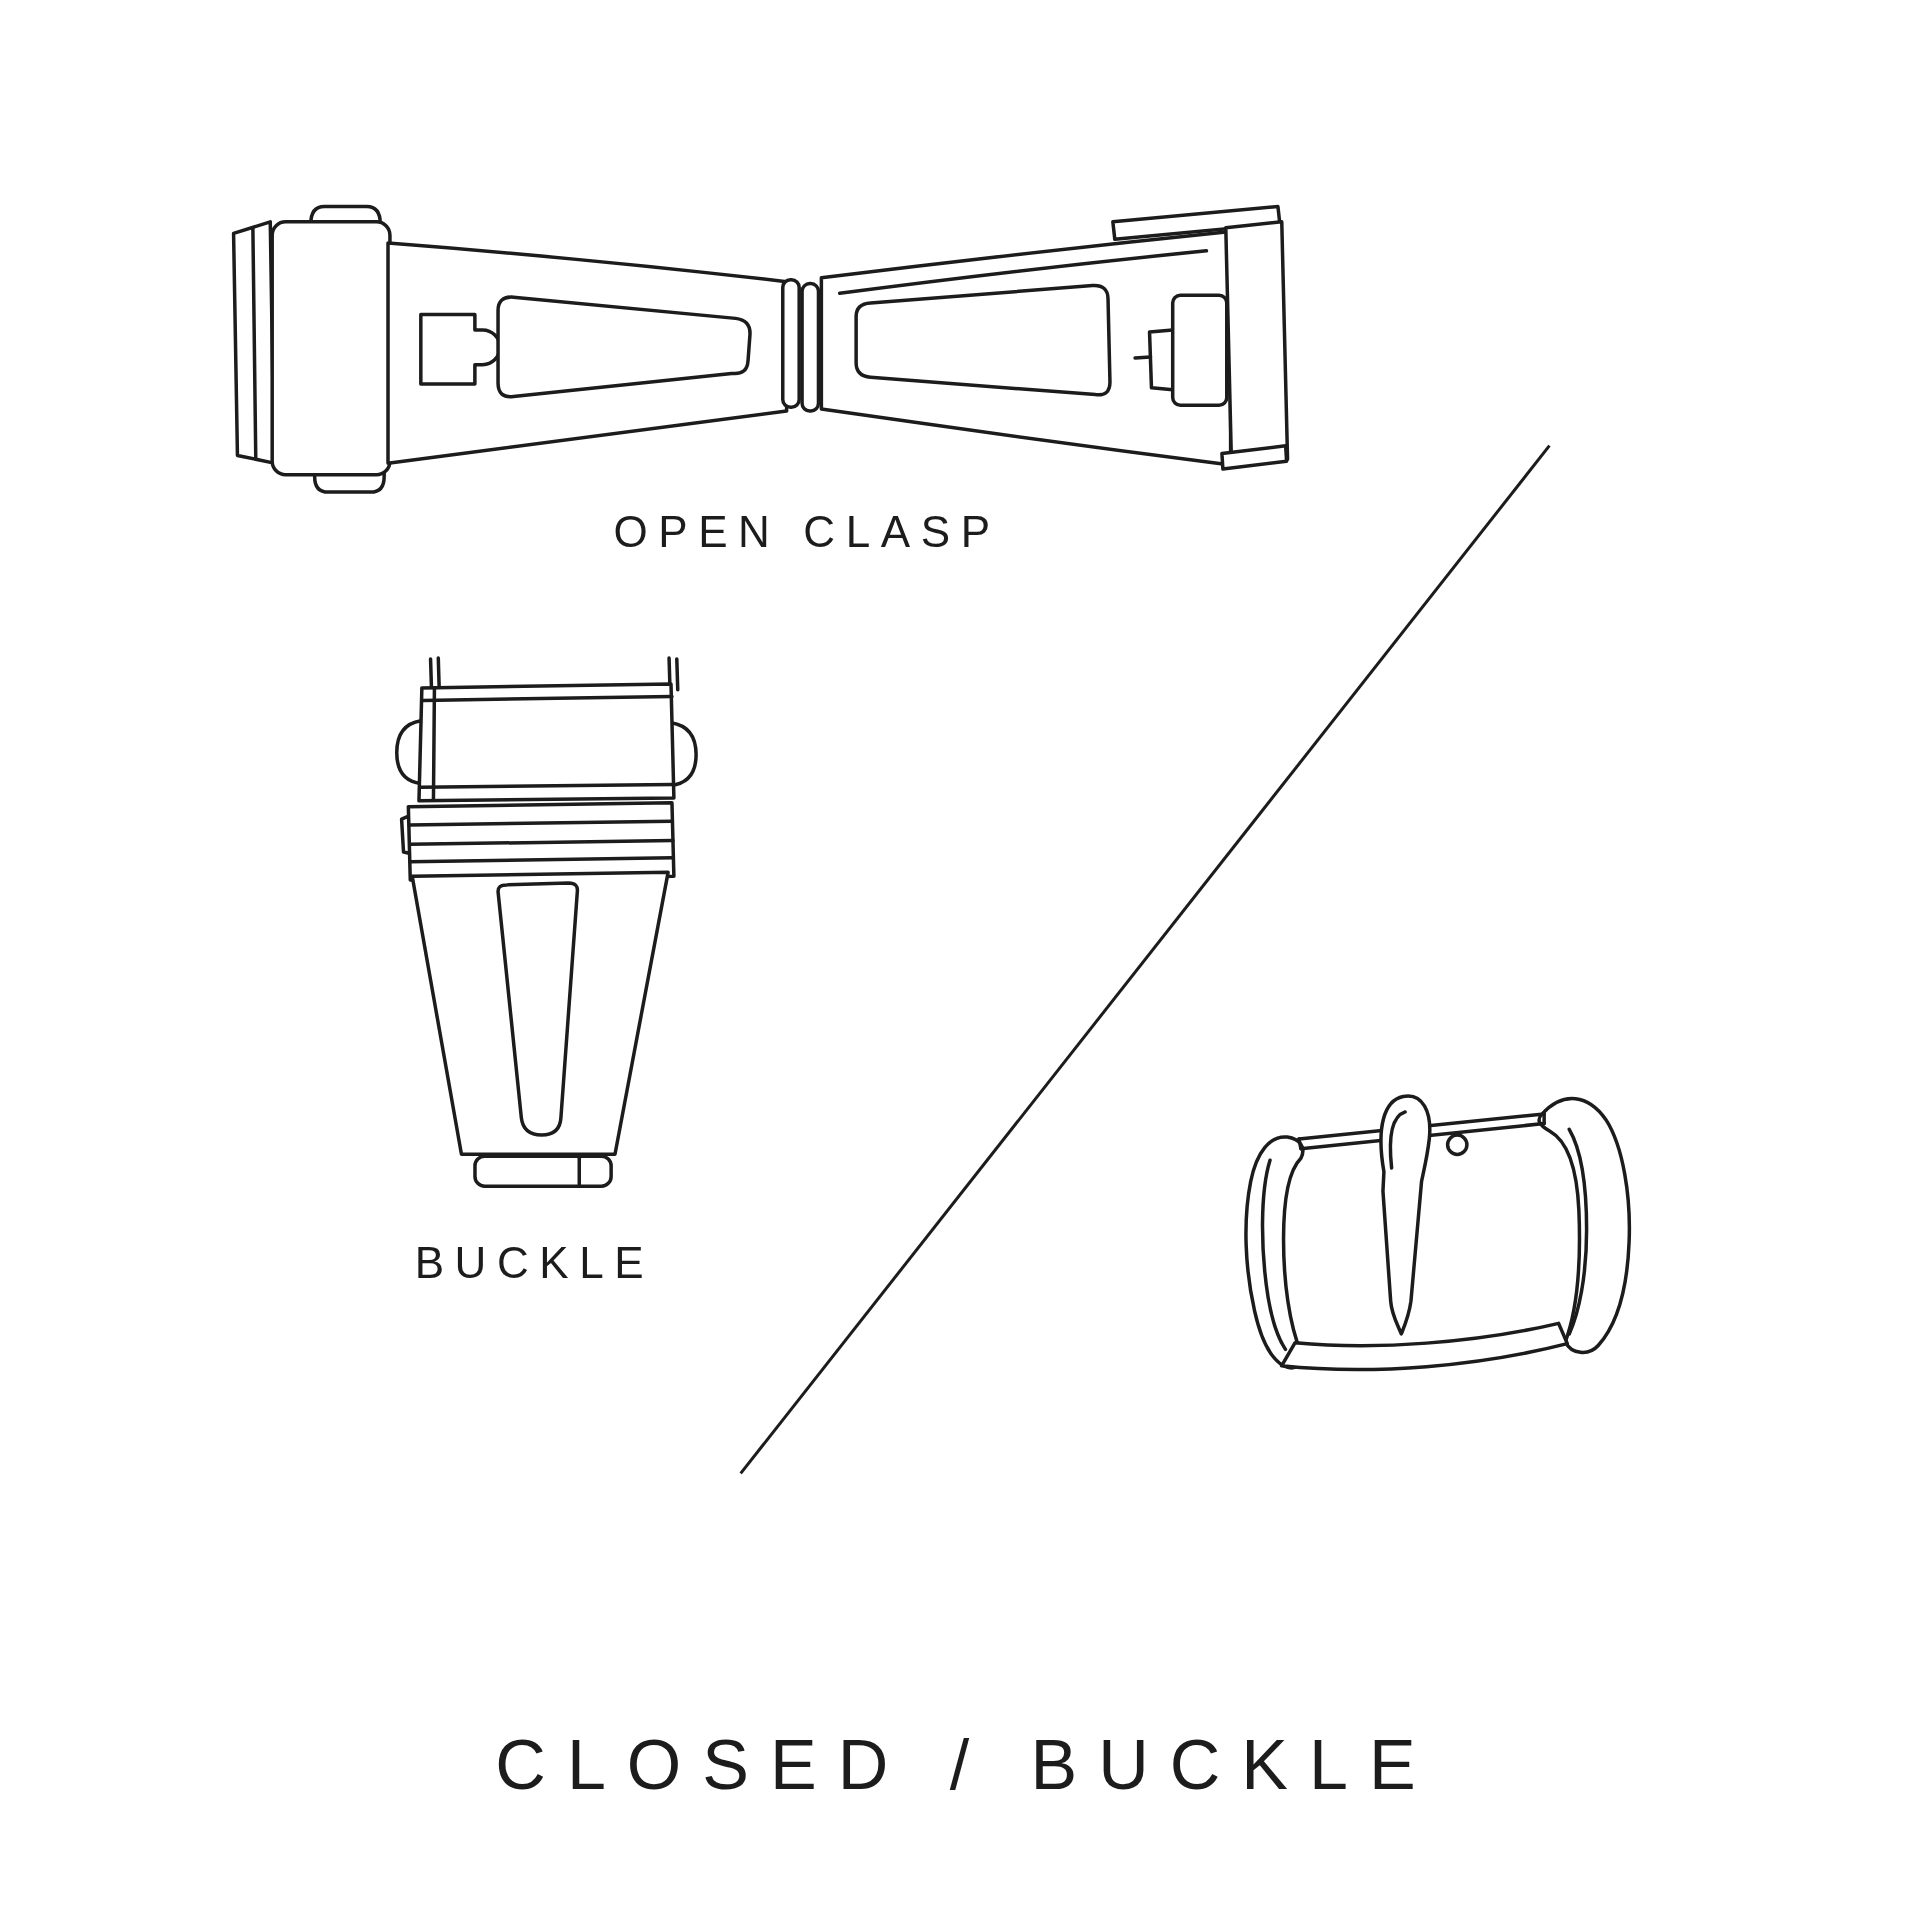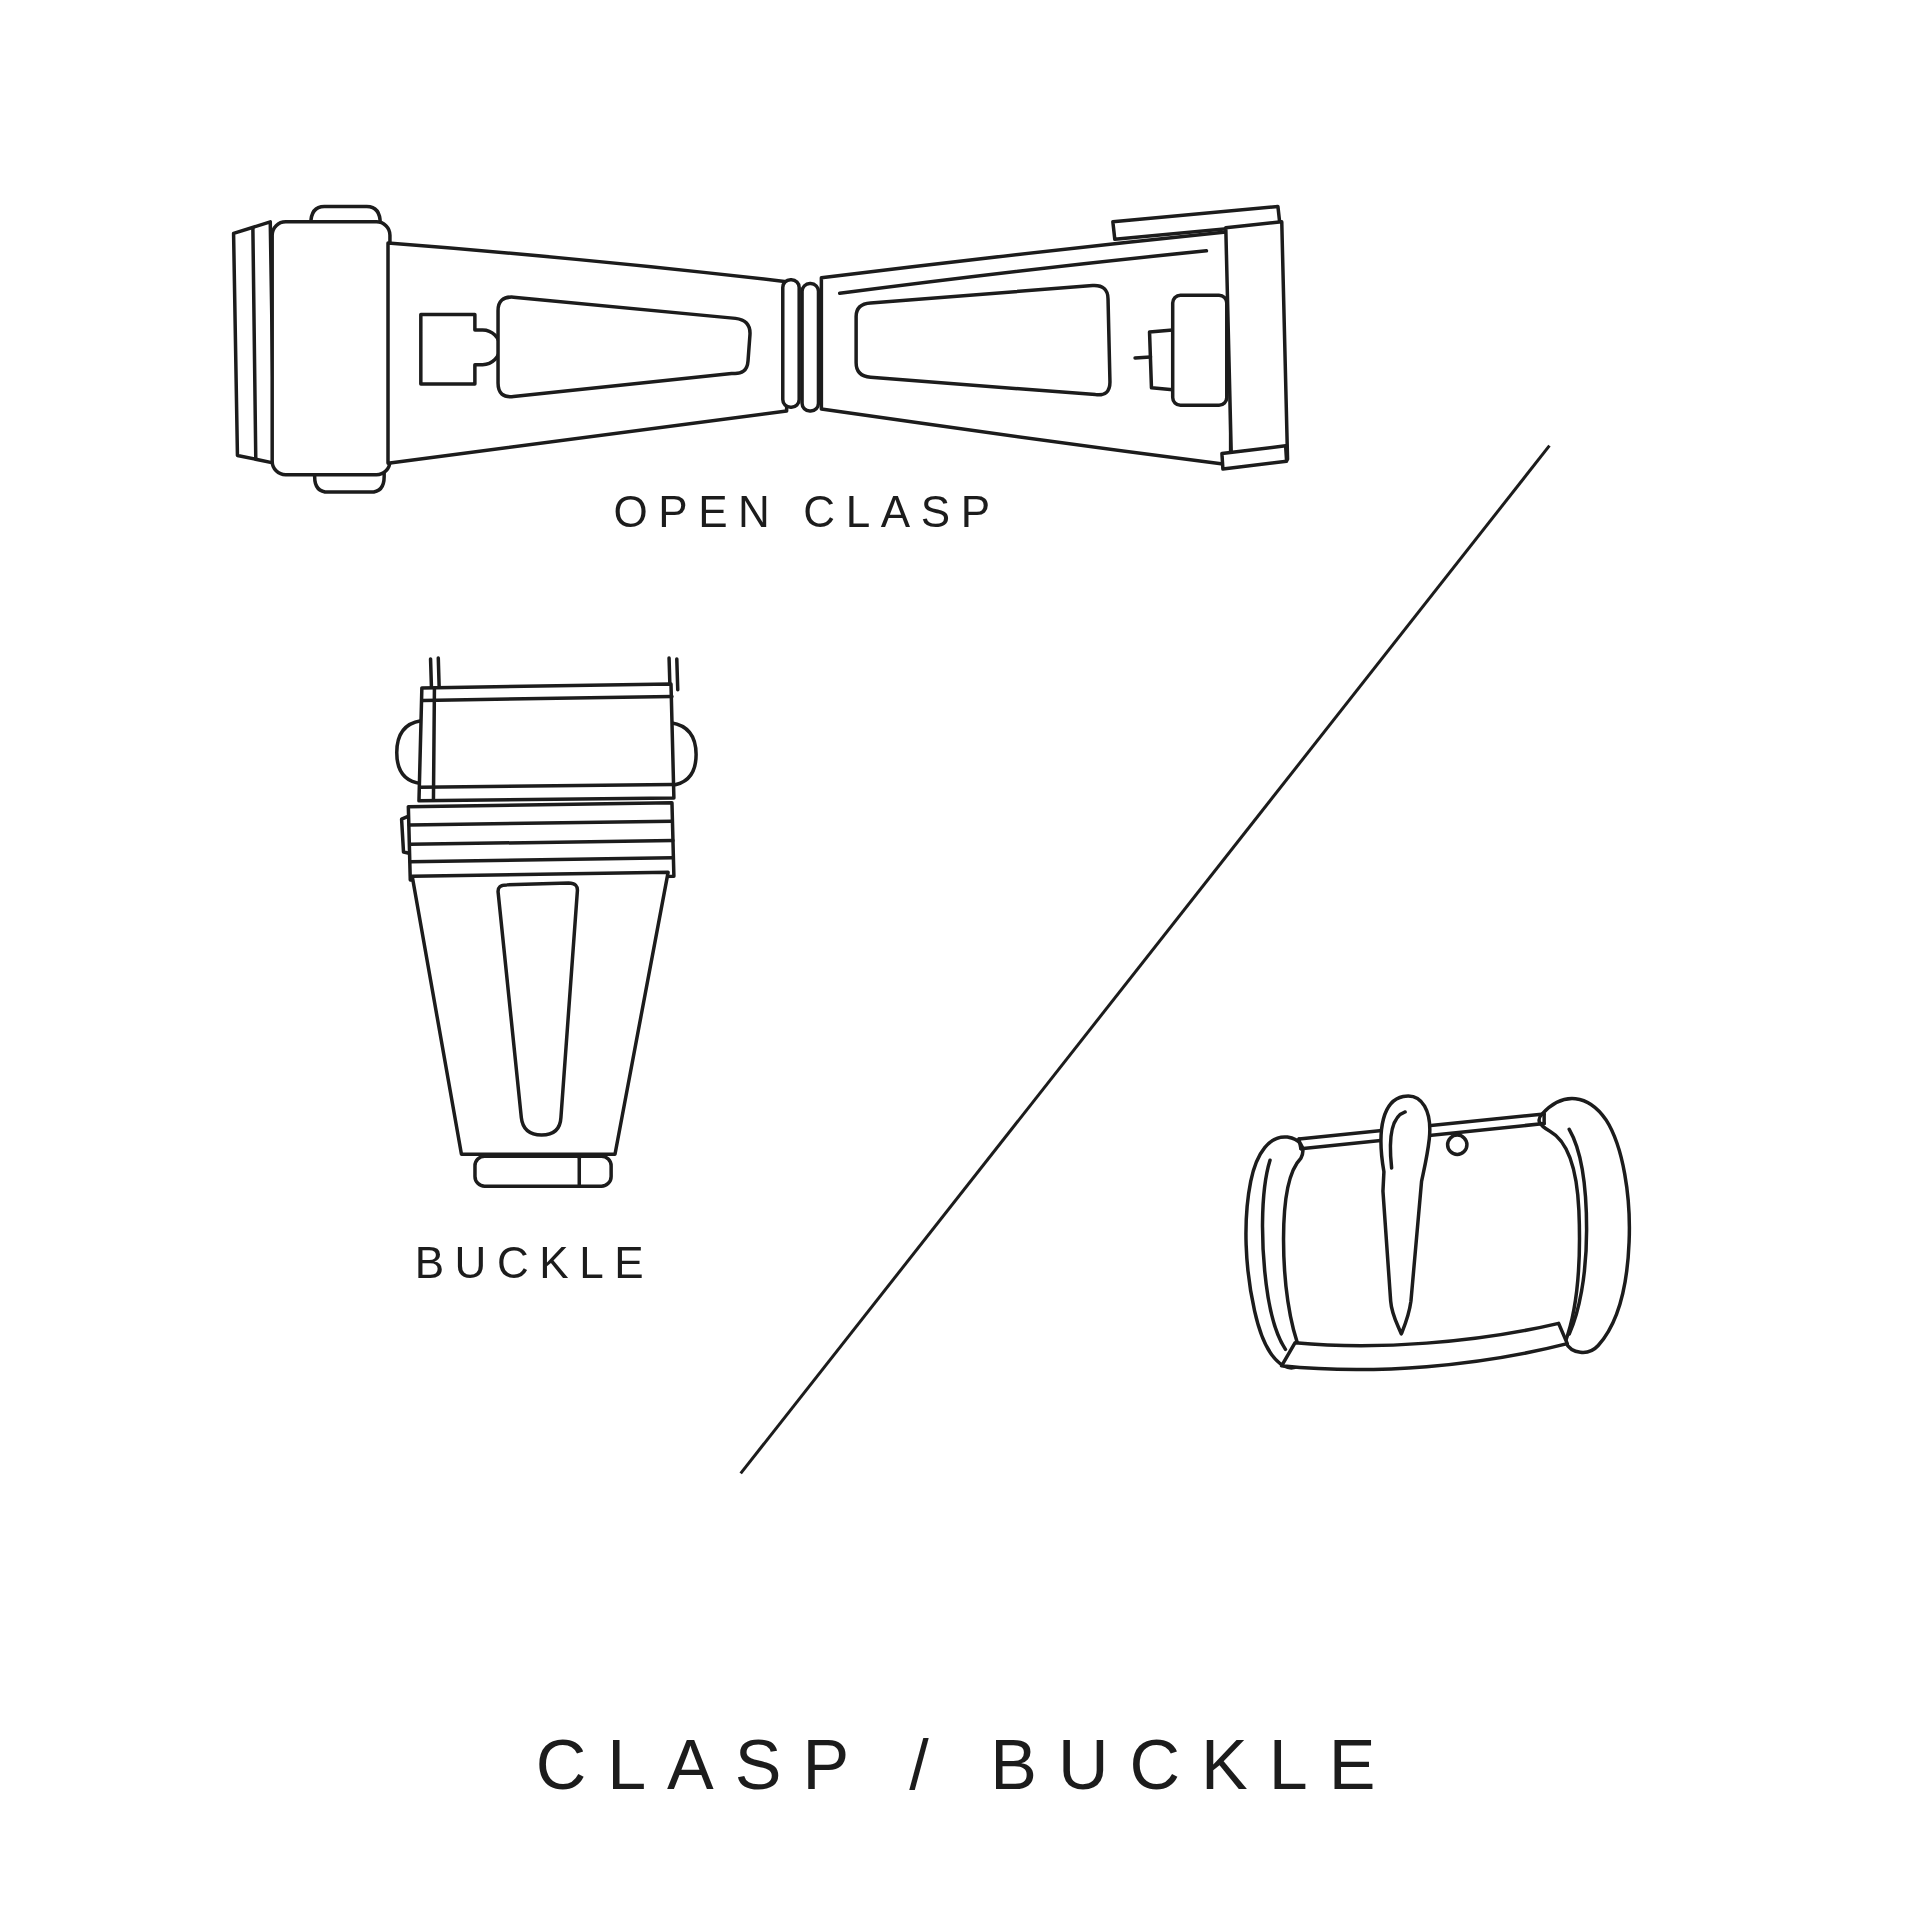--- a/index.html
+++ b/index.html
@@ -31,21 +31,21 @@
     position: absolute;
     color: var(--ink);
     text-align: center;
     font-size: 70px;
     letter-spacing: 21px;
     font-weight: 500;
     line-height: 1;
     white-space: nowrap;
   }
   .open-clasp-svg  { left: 222px;  top: 183px;  width: 1081px; height: 319px; }
-  .open-clasp-label{ left: 421px;  top: 490px;  width: 772px; }
+  .open-clasp-label{ left: 421px;  top: 510px;  width: 772px; }
   .closed-svg      { left: 390px;  top: 653px;  width: 309px;  height: 541px; }
   .closed-label    { left: 245px;  top: 1241px; width: 579px; }
   .divider-svg     { left: 732px;  top: 437px;  width: 830px;  height: 1048px; }
   .buckle-svg      { left: 1239px; top: 1083px; width: 396px;  height: 333px; }
   .page-title      { left: 290px;  top: 1730px; width: 1352px; }
 </style>
 </head>
 <body>
 
 <div class="canvas">
@@ -148,16 +148,16 @@
         <path d="M316,32 L316,42"></path>
       </g>
       <circle cx="226" cy="64" r="10" fill="#ffffff"></circle>
       <g>
         <path d="M150,92 C142,46 150,18 170,14 C190,10 200,30 197,58 C195,76 191,92 189,102 L178,226 C176,241 172,250 168,260 C164,250 158,240 157,226 L149,112 Z" fill="#ffffff"></path>
         <path d="M158,88 C154,52 160,34 172,30"></path>
       </g>
     </g>
   </svg>
 
-  <div class="title page-title">CLASP / BUCKLE</div>
+  <div class="title page-title">CLOSED / BUCKLE</div>
 
 </div>
 
 
 </body></html>

